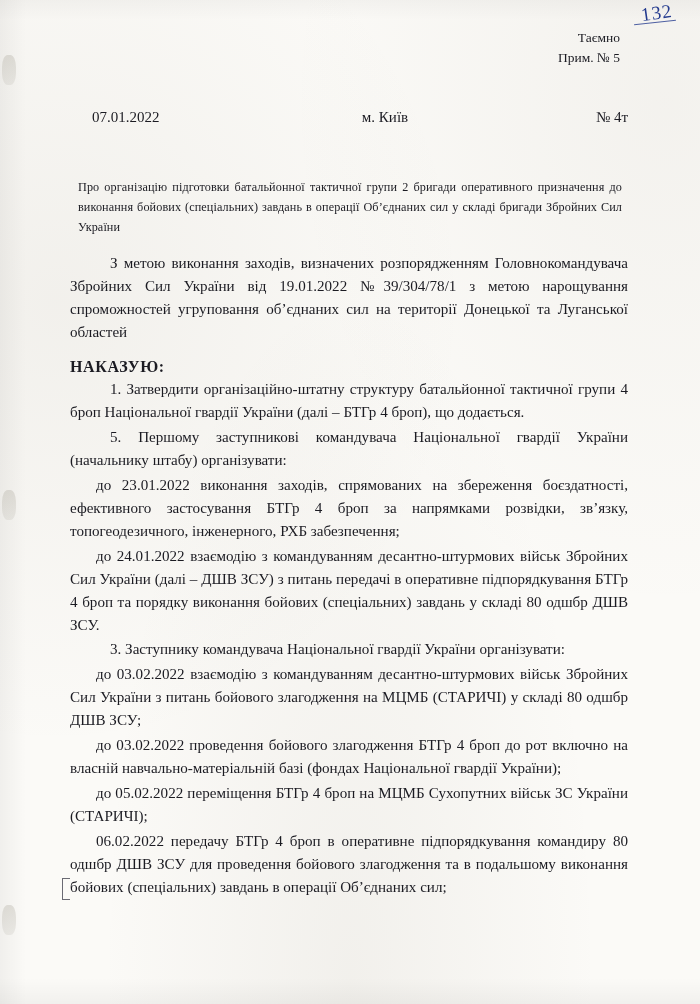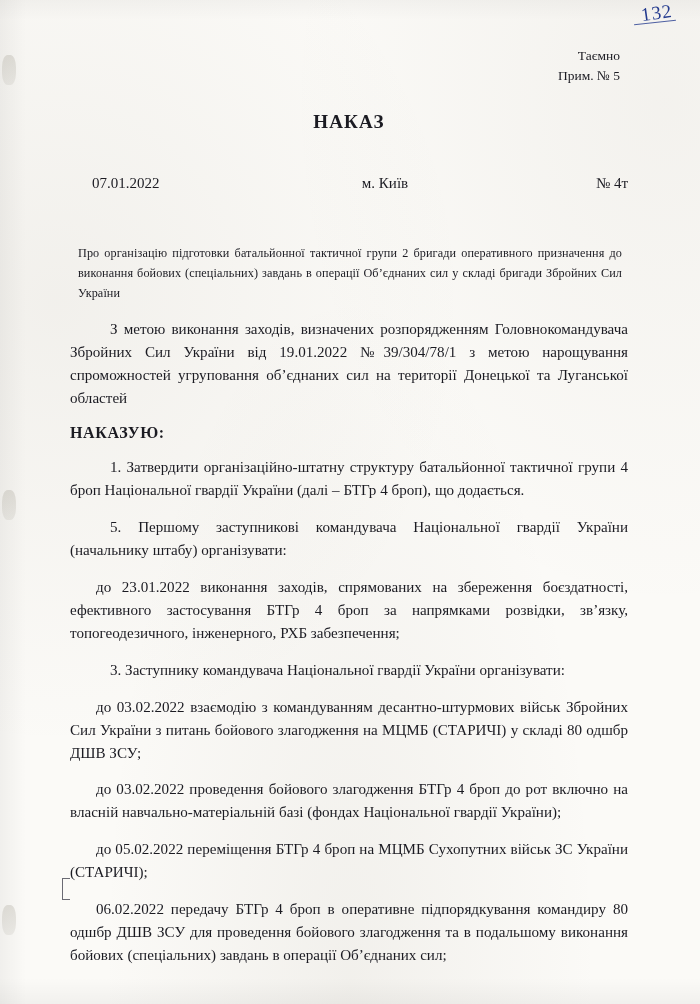--- a/index.html
+++ b/index.html
@@ -67,21 +67,21 @@
     width: 42px;
     height: 1px;
     background: #243b8f;
     transform: rotate(-6deg);
     opacity: .8;
   }
 
   .content {
     position: absolute;
     left: 0;
-    top: 18px;
+    top: 0;
     width: 680px;
     padding: 28px 52px 0 70px;
     box-sizing: border-box;
   }
 
   .secrecy {
     text-align: right;
     font-size: 13.5px;
     line-height: 1.45;
     margin-right: 8px;
@@ -123,21 +123,21 @@
 
   .para {
     font-size: 15.1px;
     line-height: 1.52;
     text-align: justify;
     text-align-last: left;
     margin-top: 15px;
   }
   .para.indent { text-indent: 40px; }
   .para.indent-sm { text-indent: 26px; }
-  .para.tight { margin-top: 14px; }
+  .para.tight { margin-top: 2px; }
 
   .order-word {
     font-weight: bold;
     font-size: 16px;
     letter-spacing: .6px;
     margin-top: 14px;
   }
 
   .stamp-ghost {
     position: absolute;
@@ -178,37 +178,37 @@
 
   <div class="stamp-ghost"></div>
 
   <div class="content">
 
     <div class="secrecy">
       <div>Таємно</div>
       <div>Прим. № 5</div>
     </div>
 
-    <div class="title1">НАКАЗ</div>
 
     <div class="meta-row">
       <div class="meta-date">07.01.2022</div>
       <div class="meta-place">м. Київ</div>
       <div class="meta-num">№ 4т</div>
     </div>
 
     <div class="subject">Про організацію підготовки батальйонної тактичної групи 2 бригади оперативного призначення до виконання бойових (спеціальних) завдань в операції Об’єднаних сил у складі бригади Збройних Сил України</div>
 
     <div class="para indent">З метою виконання заходів, визначених розпорядженням Головнокомандувача Збройних Сил України від 19.01.2022 №39/304/78/1 з метою нарощування спроможностей угруповання об’єднаних сил на території Донецької та Луганської областей</div>
 
     <div class="order-word">НАКАЗУЮ:</div>
 
     <div class="para indent tight">1. Затвердити організаційно-штатну структуру батальйонної тактичної групи 4 броп Національної гвардії України (далі – БТГр 4 броп), що додається.</div>
     <div class="para indent tight">5. Першому заступникові командувача Національної гвардії України (начальнику штабу) організувати:</div>
     <div class="para indent-sm tight">до 23.01.2022 виконання заходів, спрямованих на збереження боєздатності, ефективного застосування БТГр 4 броп за напрямками розвідки, зв’язку, топогеодезичного, інженерного, РХБ забезпечення;</div>
+    <div class="para indent-sm tight">до 24.01.2022 взаємодію з командуванням десантно-штурмових військ Збройних Сил України (далі – ДШВ ЗСУ) з питань передачі в оперативне підпорядкування БТГр 4 броп та порядку виконання бойових (спеціальних) завдань у складі 80 одшбр ДШВ ЗСУ.</div>
     <div class="para indent tight">3. Заступнику командувача Національної гвардії України організувати:</div>
     <div class="para indent-sm tight">до 03.02.2022 взаємодію з командуванням десантно-штурмових військ Збройних Сил України з питань бойового злагодження на МЦМБ (СТАРИЧІ) у складі 80 одшбр ДШВ ЗСУ;</div>
     <div class="para indent-sm tight">до 03.02.2022 проведення бойового злагодження БТГр 4 броп до рот включно на власній навчально-матеріальній базі (фондах Національної гвардії України);</div>
     <div class="para indent-sm tight">до 05.02.2022 переміщення БТГр 4 броп на МЦМБ Сухопутних військ ЗС України (СТАРИЧІ);</div>
     <div class="para indent-sm tight">06.02.2022 передачу БТГр 4 броп в оперативне підпорядкування командиру 80 одшбр ДШВ ЗСУ для проведення бойового злагодження та в подальшому виконання бойових (спеціальних) завдань в операції Об’єднаних сил;</div>
 
   </div>
 
   <div class="bracket"></div>
 

